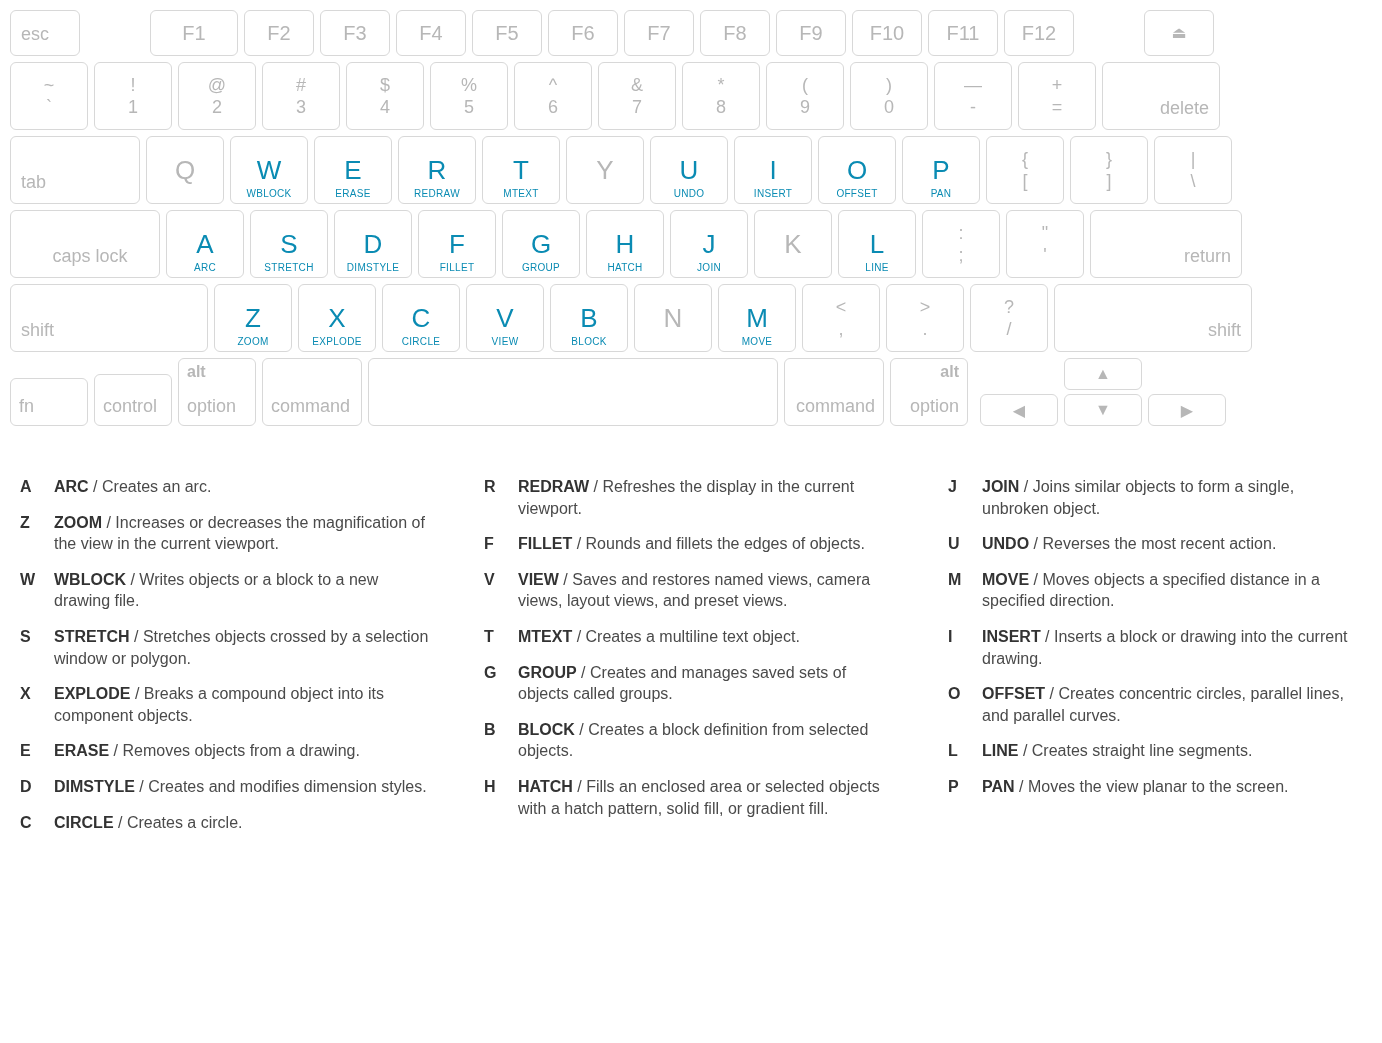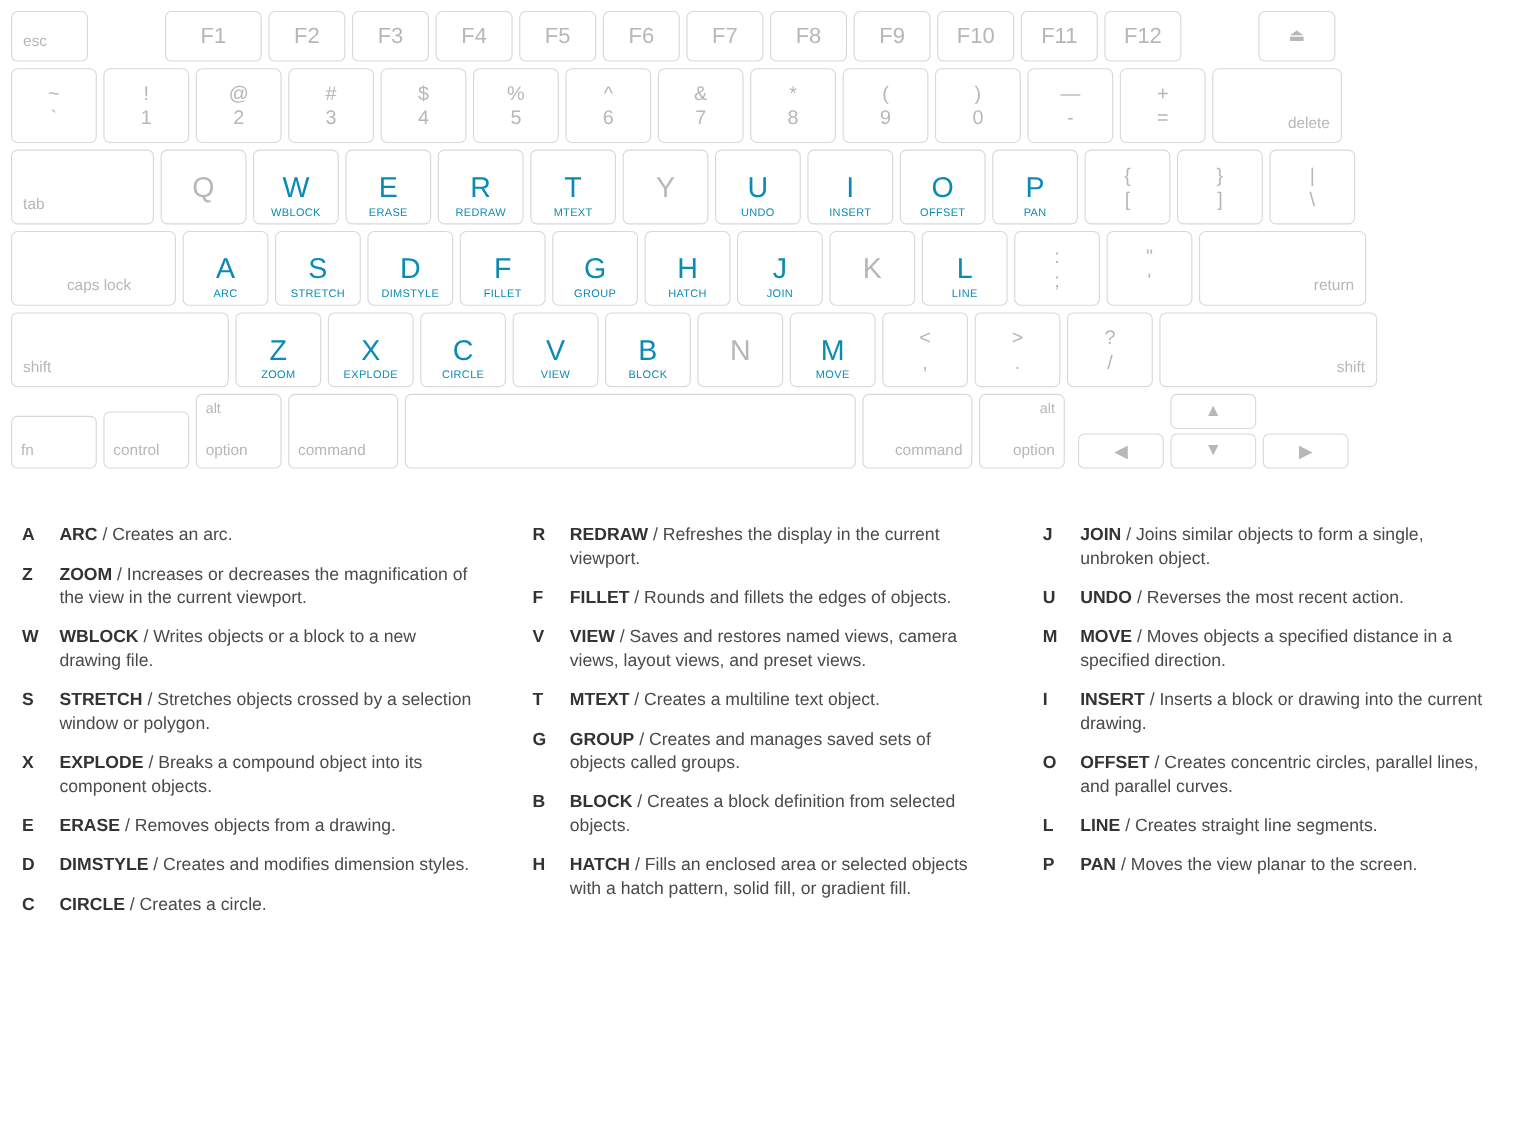--- a/index.html
+++ b/index.html
@@ -51,24 +51,24 @@
   .key .dual {
     display: flex;
     flex-direction: column;
     align-items: center;
     gap: 4px;
     font-size: 18px;
     color: #b7b7b7;
     line-height: 1;
   }
   .key.labelkey { align-items: flex-start; justify-content: flex-end; padding: 0 0 10px 10px;}
-  .key.labelkey .lbl { font-size: 14px; color: #b7b7b7; }
+  .key.labelkey .lbl { font-size: 18px; color: #b7b7b7; }
   .key.labelkey.right { align-items: flex-end; padding: 0 10px 10px 0;}
   .key.labelkey.topsmall { justify-content: flex-start; padding-top:4px;}
-  .key.labelkey .small-top { font-size: 13px; color:#b7b7b7; position:absolute; top:4px;}
+  .key.labelkey .small-top { font-size: 16px; color:#b7b7b7; position:absolute; top:4px;font-weight:bold;}
   .key.labelkey.topsmall .small-top { left:8px;}
   .key.labelkey.topsmall.right .small-top { left:auto; right:8px;}
   .key.fn .main { font-size: 20px; }
   .key .arrow { font-size: 16px; color: #b7b7b7;}
   .spacer { border: none; background: transparent;}
 
   .legend {
     display: flex;
     gap: 50px;
     padding: 0 10px;

